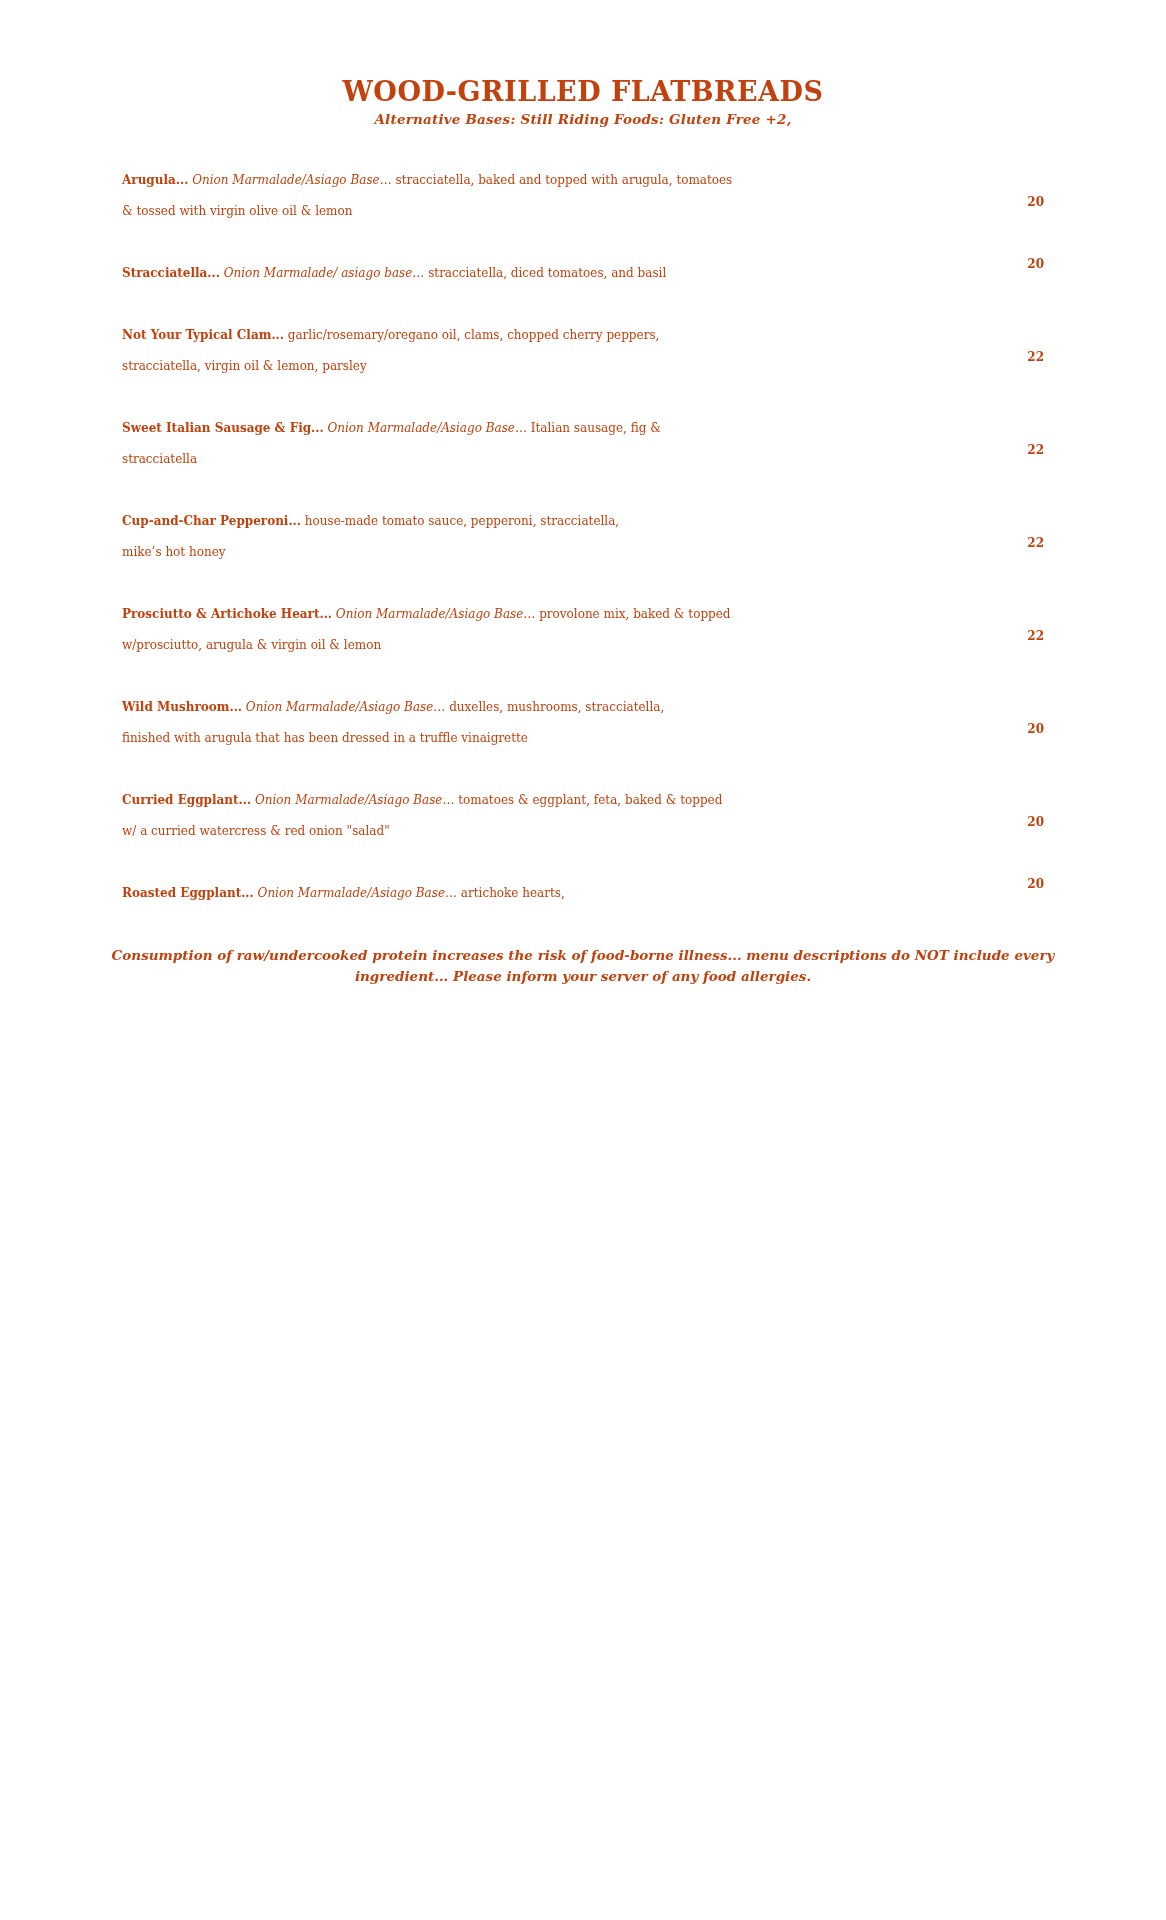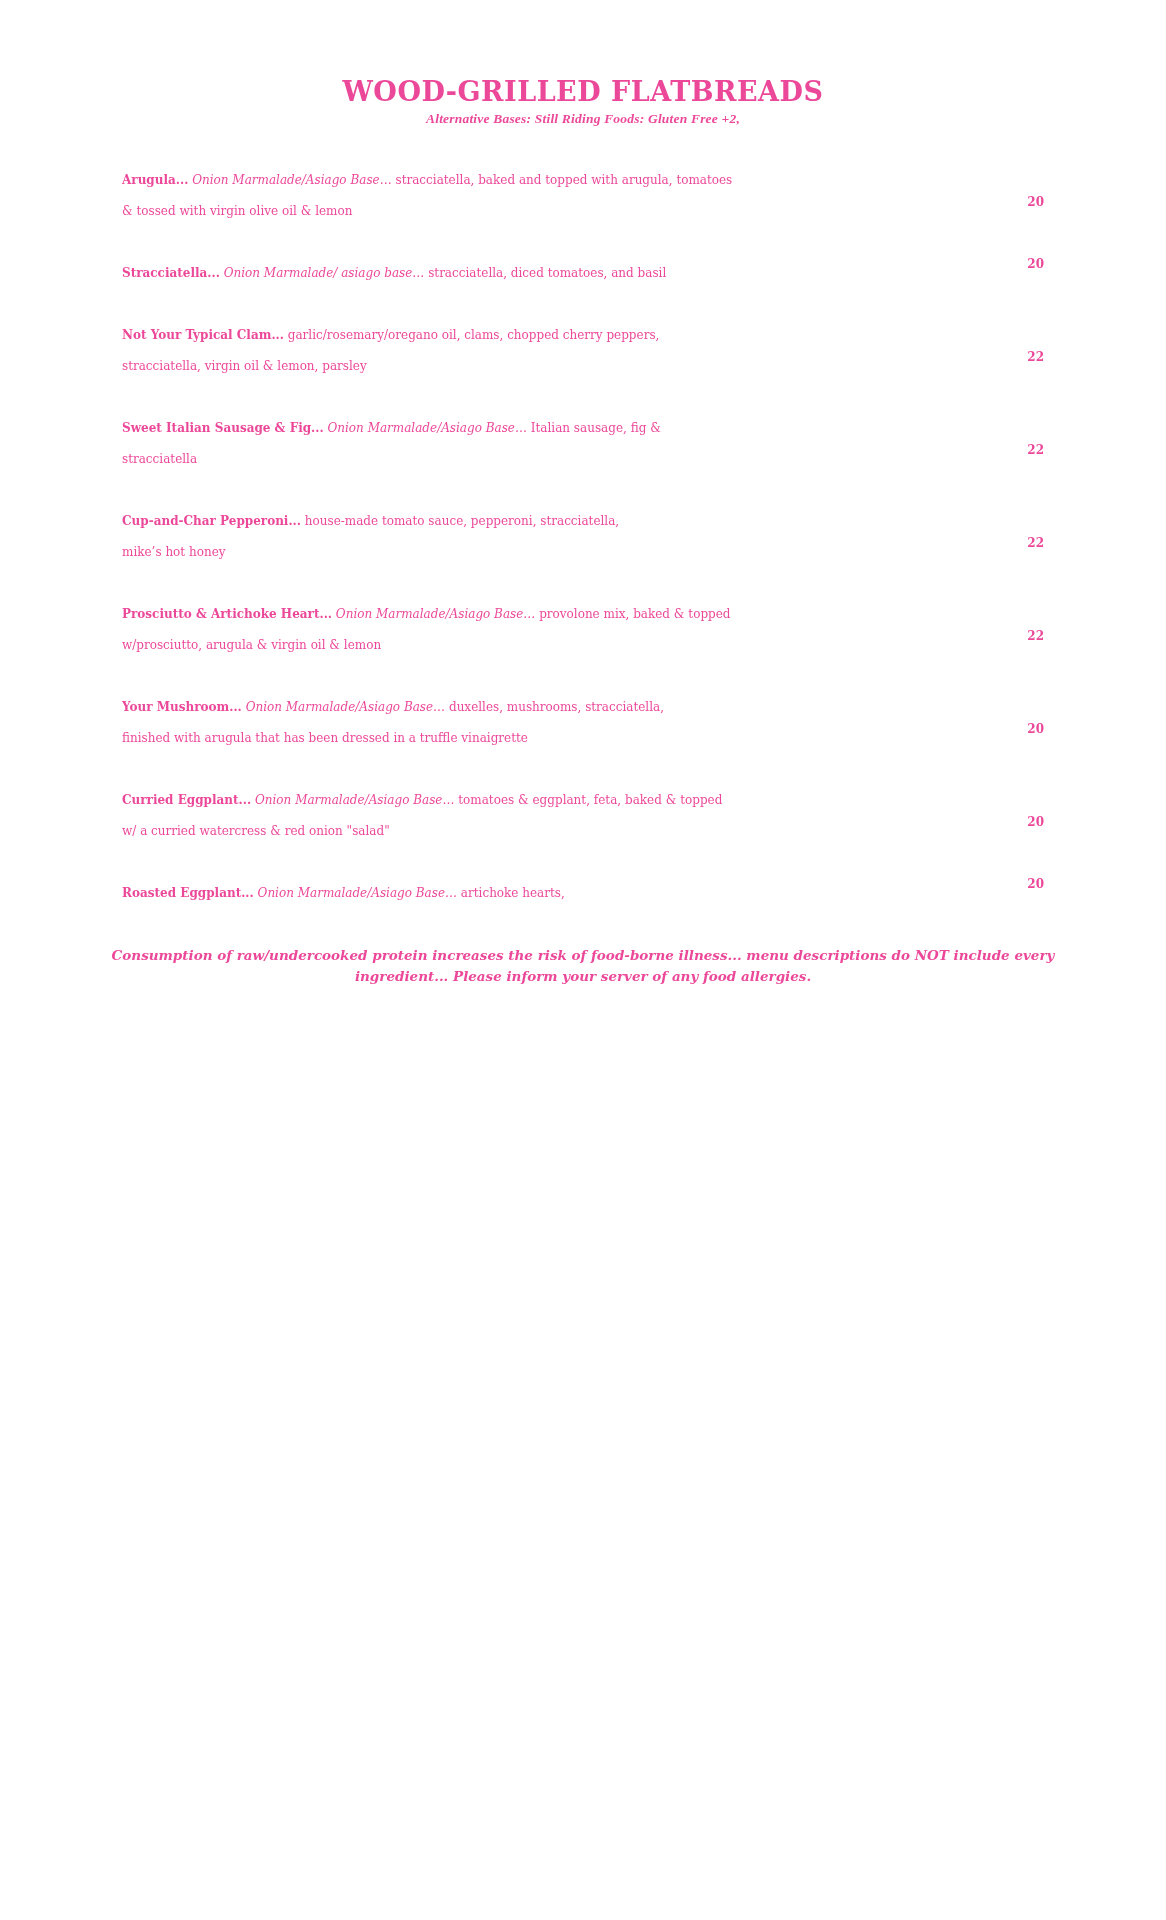--- a/index.html
+++ b/index.html
@@ -3,39 +3,38 @@
 <meta charset="utf-8">
 <style>
   html, body { margin: 0; padding: 0; background: #ffffff; }
   .page {
     position: relative;
     width: 1062px;
     height: 1920px;
     margin: 0 auto;
     background: #ffffff;
     font-family: "DejaVu Serif", "Liberation Serif", serif;
-    color: #ec4899;
+    color: #c2410c;
     overflow: hidden;
   }
   .title {
     margin: 0;
     padding-top: 76px;
     text-align: center;
     font-size: 27px;
     font-weight: bold;
     letter-spacing: 0.5px;
   }
   .subtitle {
     margin-top: 4px;
     text-align: center;
     font-size: 13.5px;
     font-weight: bold;
     font-style: italic;
     letter-spacing: 0.2px;
-    font-family: Liberation Serif, serif;
   }
   .items {
     margin: 38px 70px 0 70px;
   }
   .item {
     position: relative;
     font-size: 12px;
     line-height: 31px;
     margin-bottom: 31px;
   }
@@ -112,21 +111,21 @@
       <span class="nm">Prosciutto &amp; Artichoke Heart...</span>
       <span class="base">Onion Marmalade/Asiago Base…</span>
       <span class="desc">provolone mix, baked &amp; topped
 w/prosciutto, arugula &amp; virgin oil &amp; lemon</span>
       <span class="price">22</span>
     </div>
 
 
 
     <div class="item">
-      <span class="nm">Your Mushroom...</span>
+      <span class="nm">Wild Mushroom...</span>
       <span class="base">Onion Marmalade/Asiago Base…</span>
       <span class="desc">duxelles, mushrooms, stracciatella,
 finished with arugula that has been dressed in a truffle vinaigrette</span>
       <span class="price">20</span>
     </div>
 
     <div class="item">
       <span class="nm">Curried Eggplant...</span>
       <span class="base">Onion Marmalade/Asiago Base…</span>
       <span class="desc">tomatoes &amp; eggplant, feta, baked &amp; topped

